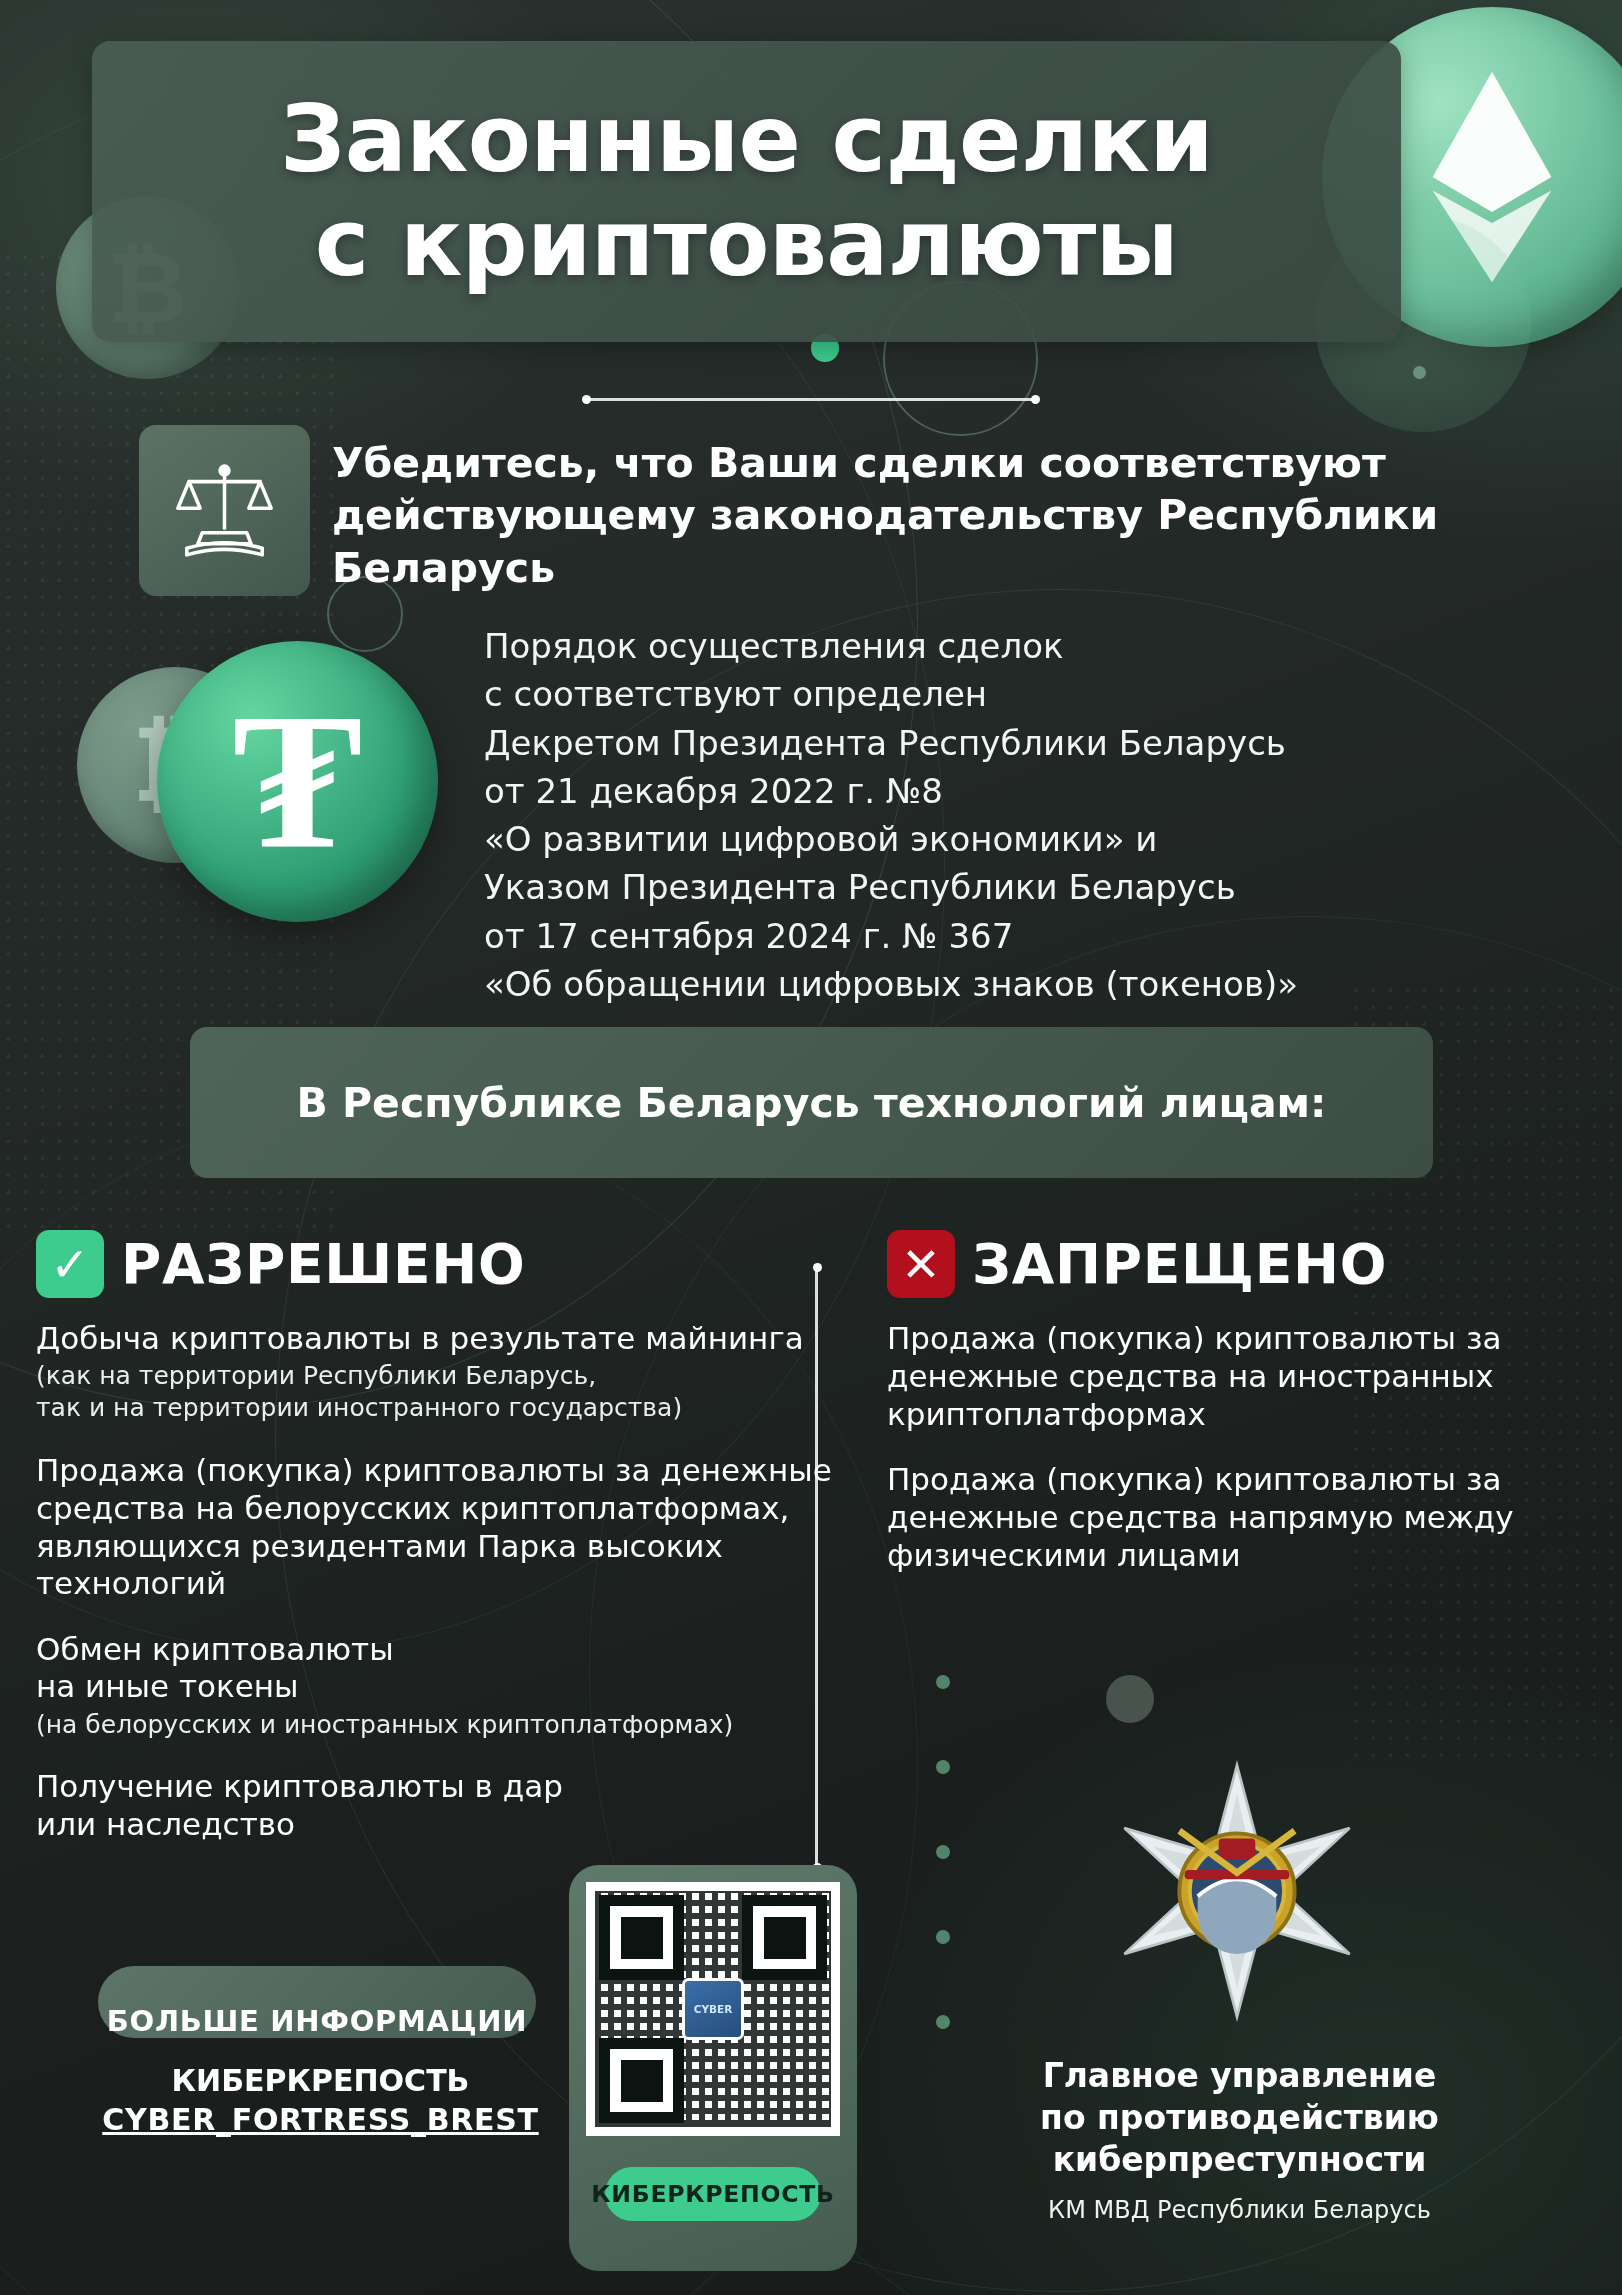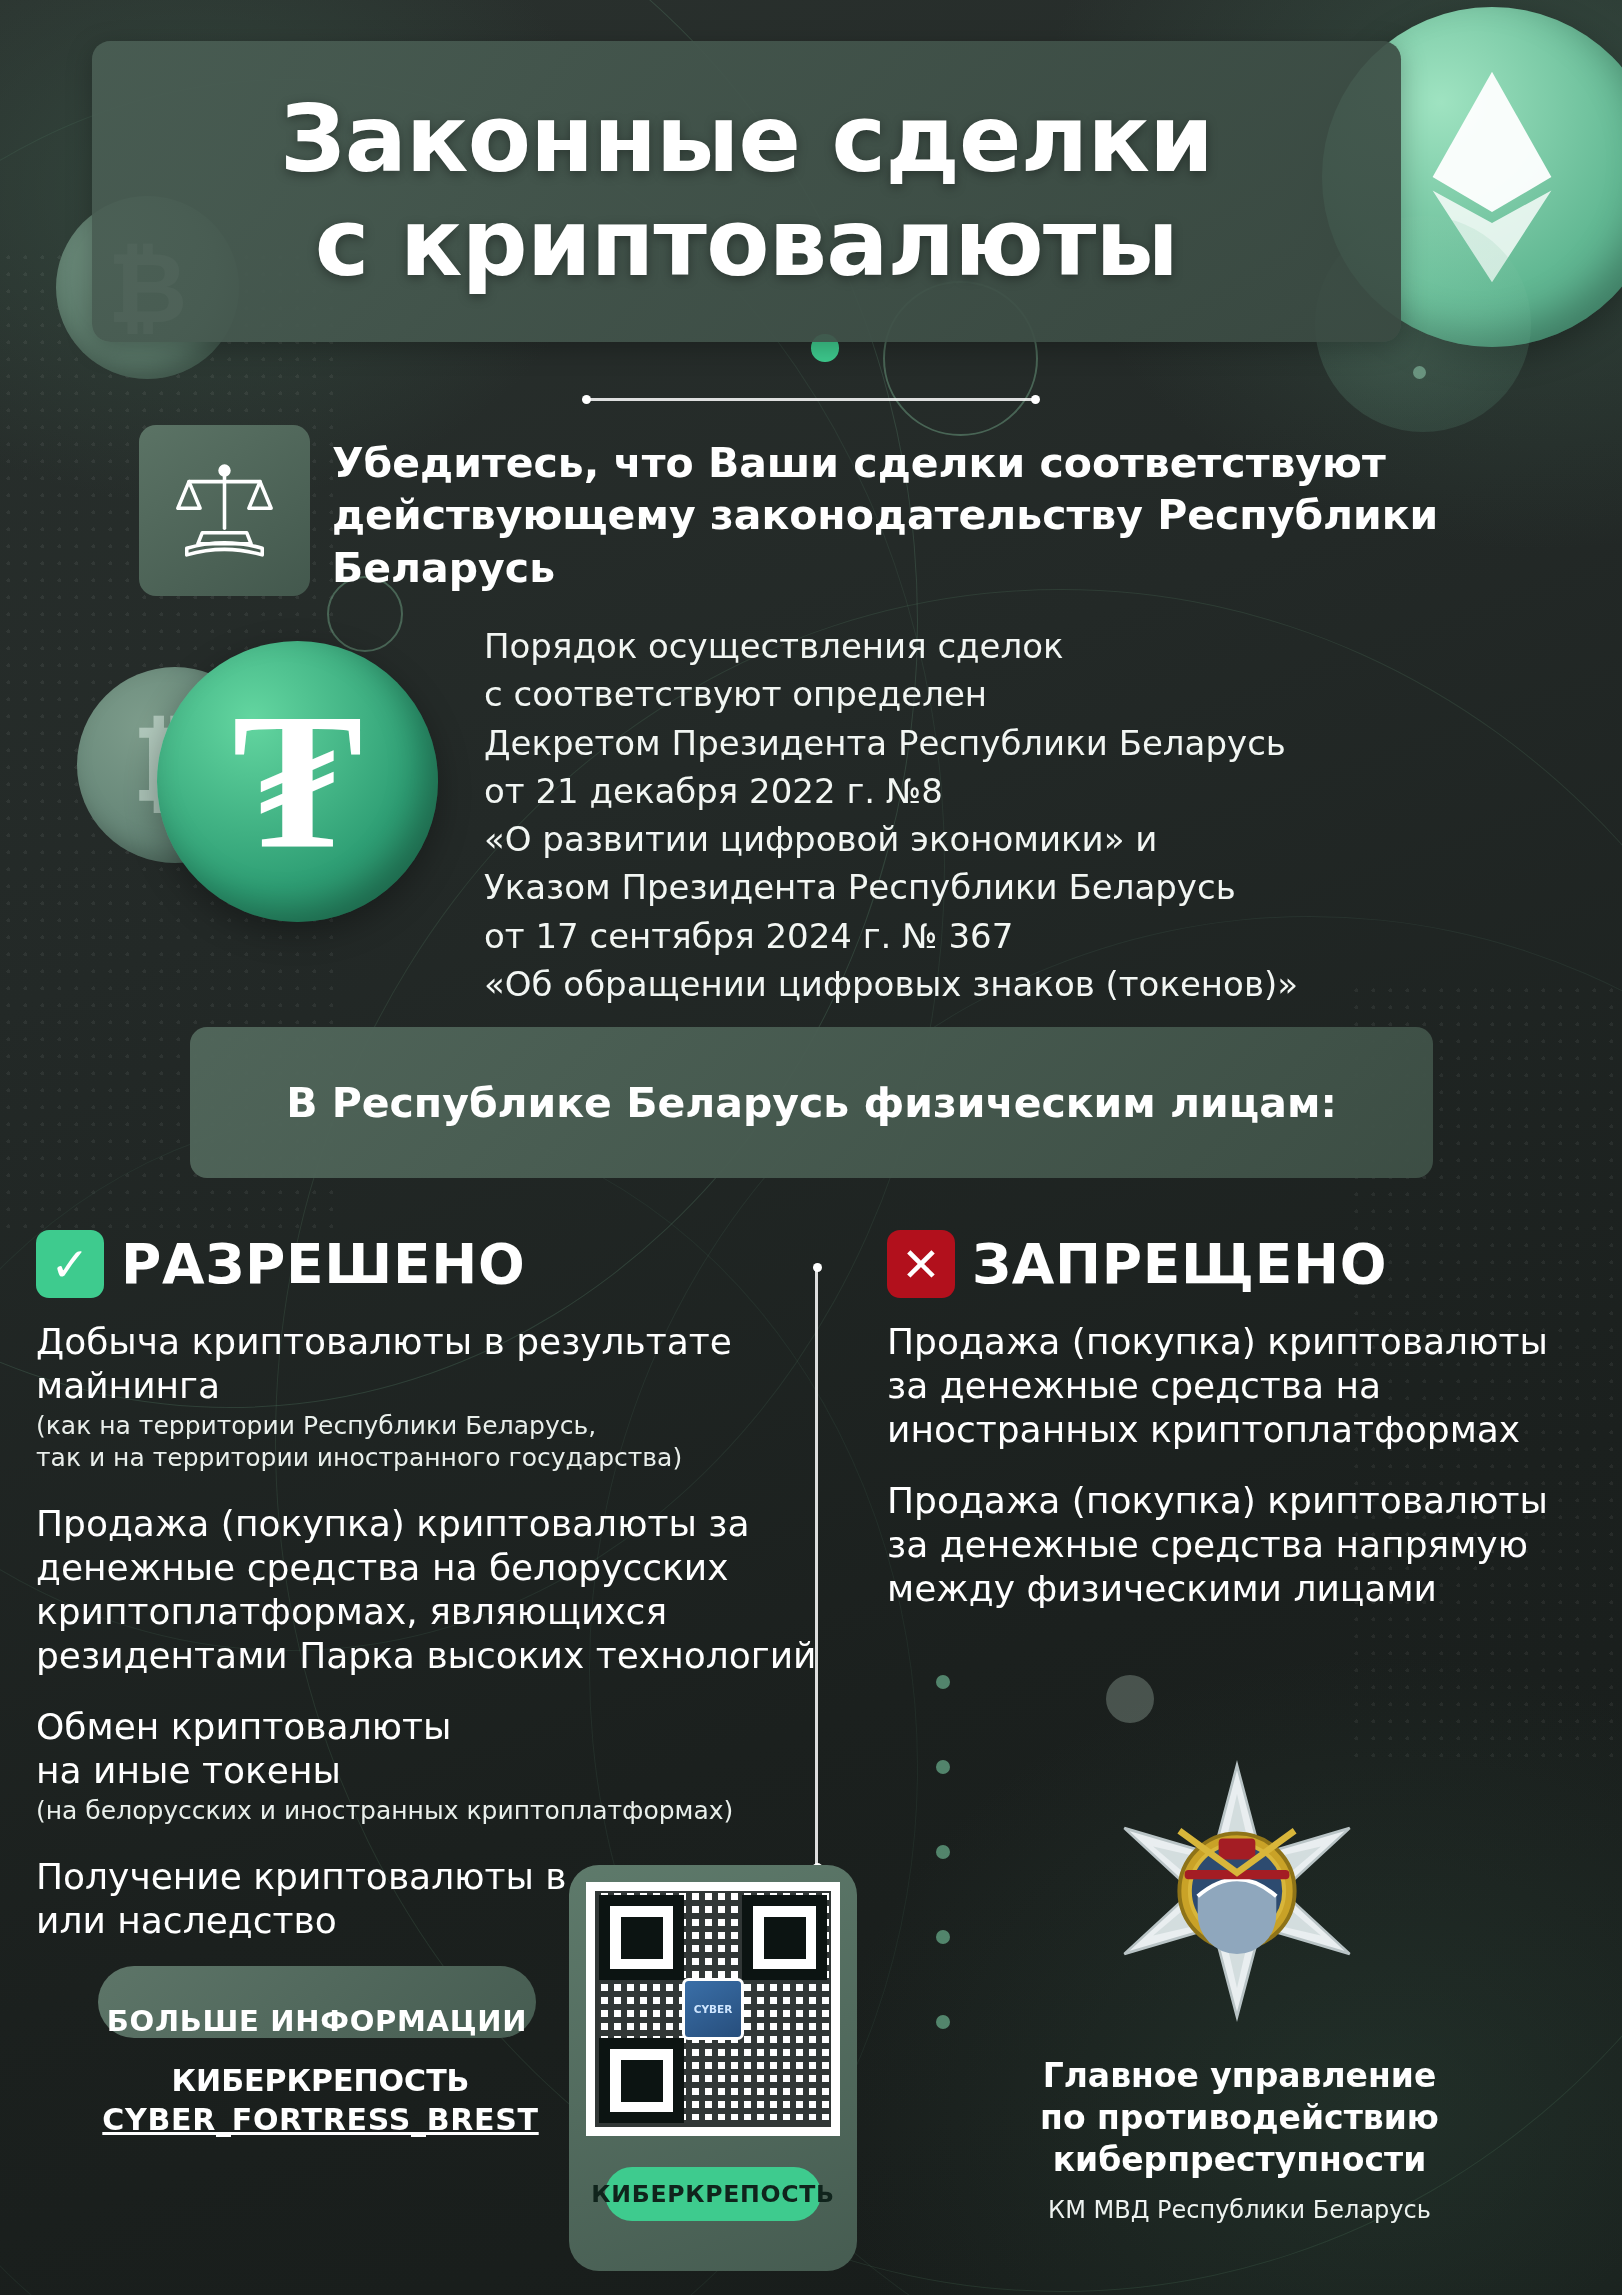--- a/index.html
+++ b/index.html
@@ -195,21 +195,21 @@
     width: 68px; height: 68px; border-radius: 13px;
     display: flex; align-items: center; justify-content: center;
     font-size: 47px; font-weight: bold; color: #ffffff;
     flex: 0 0 auto;
   }
   .badge-ok { background: #3ecb8e; }
   .badge-no { background: #b2101c; }
   .col-title { font-size: 55px; font-weight: bold; letter-spacing: 0.7px; color: #ffffff; }
 
   .item { margin-bottom: 27.5px; }
-  .item-main { font-size: 36px; line-height: 1.22; color: #ffffff; }
+  .item-main { font-size: 31px; line-height: 1.22; color: #ffffff; }
   .item-sub { font-size: 25px; line-height: 1.28; color: #e9efeb; margin-top: 2.6px; }
 
   .divider {
     position: absolute;
     left: 813px; top: 1263px;
     width: 6.5px; height: 609px;
   }
   .divider .vline { position: absolute; left: 2px; top: 5.2px; width: 2.6px; height: 598px; background: rgba(255,255,255,0.85); }
   .divider .cap { position: absolute; left: 0; width: 9.2px; height: 9.2px; border-radius: 50%; background: #ffffff; }
   .divider .cap.t { top: 0; }
@@ -378,21 +378,21 @@
     <div>с соответствуют определен</div>
     <div>Декретом Президента Республики Беларусь</div>
     <div>от 21 декабря 2022 г. №8</div>
     <div>«О развитии цифровой экономики» и</div>
     <div>Указом Президента Республики Беларусь</div>
     <div>от 17 сентября 2024 г. № 367</div>
     <div>«Об обращении цифровых знаков (токенов)»</div>
   </div>
 
   <div class="banner">
-    <div class="banner-text">В Республике Беларусь физическим лицам:</div>
+    <div class="banner-text">В Республике Беларусь технологий лицам:</div>
   </div>
 
   <div class="col col-allowed">
     <div class="col-head">
       <div class="badge badge-ok">✓</div>
       <div class="col-title">РАЗРЕШЕНО</div>
     </div>
 
     <div class="item">
       <div class="item-main">Добыча криптовалюты в результате майнинга</div>

